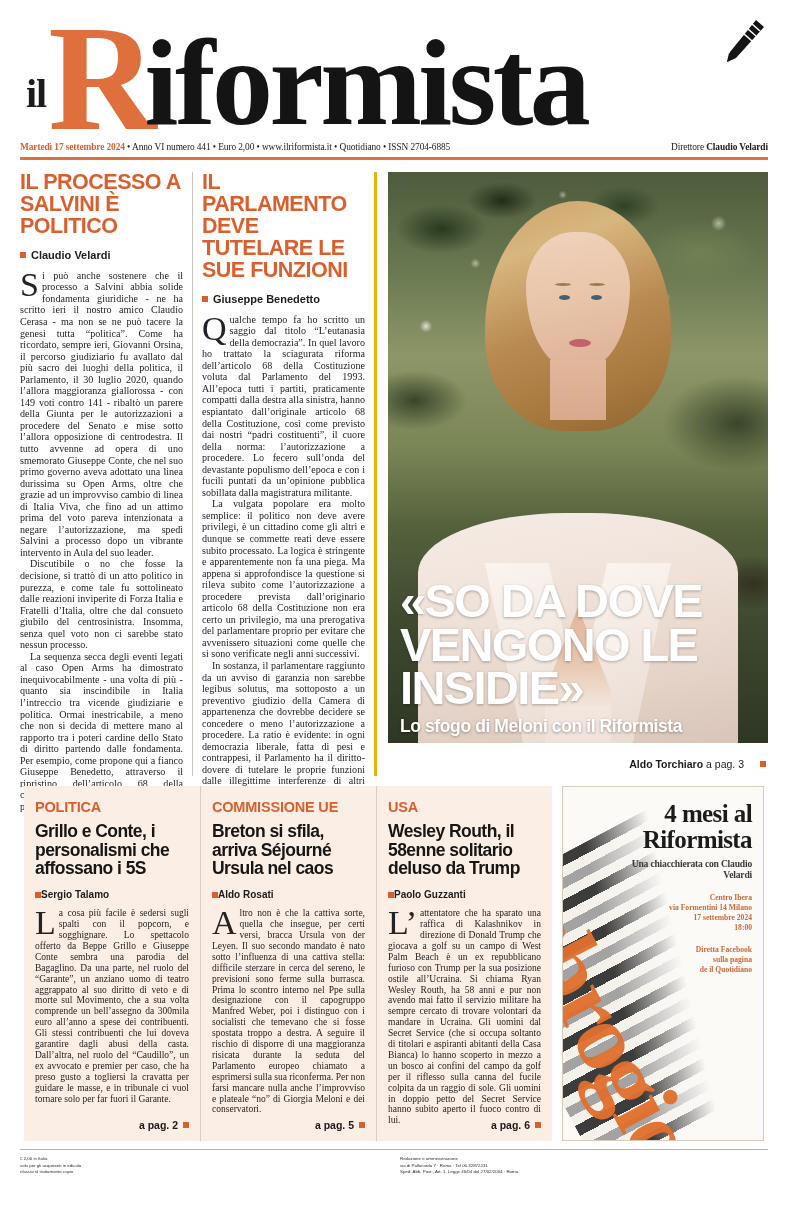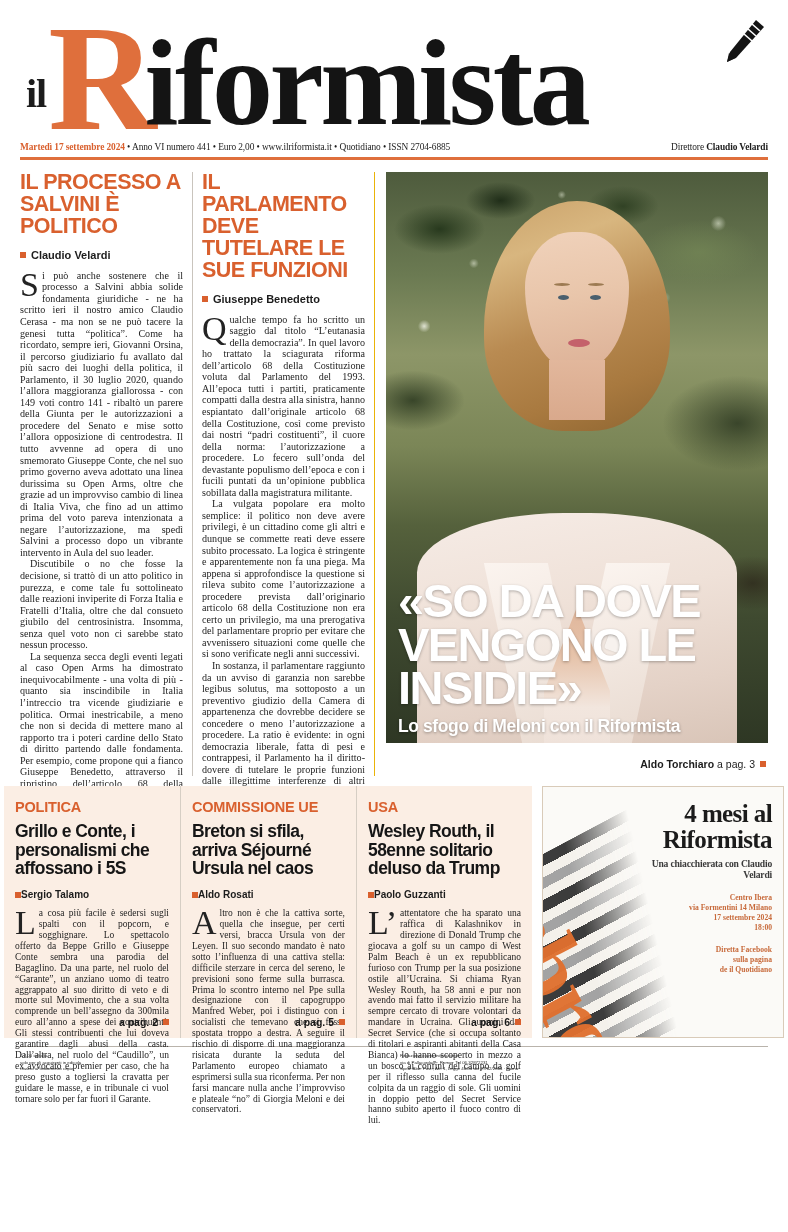--- a/index.html
+++ b/index.html
@@ -96,21 +96,21 @@
     display: flex;
     padding: 0 20px;
     margin-top: 12px;
     height: 604px;
   }
   .col {
     position: relative;
   }
   .col-1 { width: 163px; padding-right: 9px; }
   .col-2 { width: 163px; padding: 0 9px; border-left: 1px solid #c9c4bd; }
-  .col-photo { flex: 1; padding-left: 11px; border-left: 1px solid #eab308; }
+  .col-photo { flex: 1; padding-left: 11px; border-left: 3px solid #eab308; }
 
   .kicker-head {
     font-family: "Liberation Sans", sans-serif;
     font-weight: 700;
     font-size: 21.5px;
     line-height: 1.02;
     color: #d9602e;
     letter-spacing: -0.5px;
     text-transform: uppercase;
     margin: 0 0 11px 0;
@@ -327,30 +327,30 @@
   }
   .photo-credit {
     position: absolute;
     right: 2px;
     bottom: 6px;
     font-family: "Liberation Sans", sans-serif;
     font-size: 10.5px;
     color: #1c1c1c;
     display: flex;
     align-items: center;
-    gap: 5px;
+    gap: 16px;
   }
   .photo-credit b { font-weight: 700; }
 
   
   .bottom {
     display: flex;
-    padding: 0 4px;
+    padding: 0 24px;
     margin-top: 10px;
-    height: 252px;
+    height: 355px;
   }
   .bcol {
     background: #fbeee4;
     position: relative;
     padding: 13px 11px 10px 11px;
     box-sizing: border-box;
   }
   .bcol-1 { width: 176px; }
   .bcol-2 { width: 176px; border-left: 1px solid #d6cec4; }
   .bcol-3 { width: 176px; border-left: 1px solid #d6cec4; }

